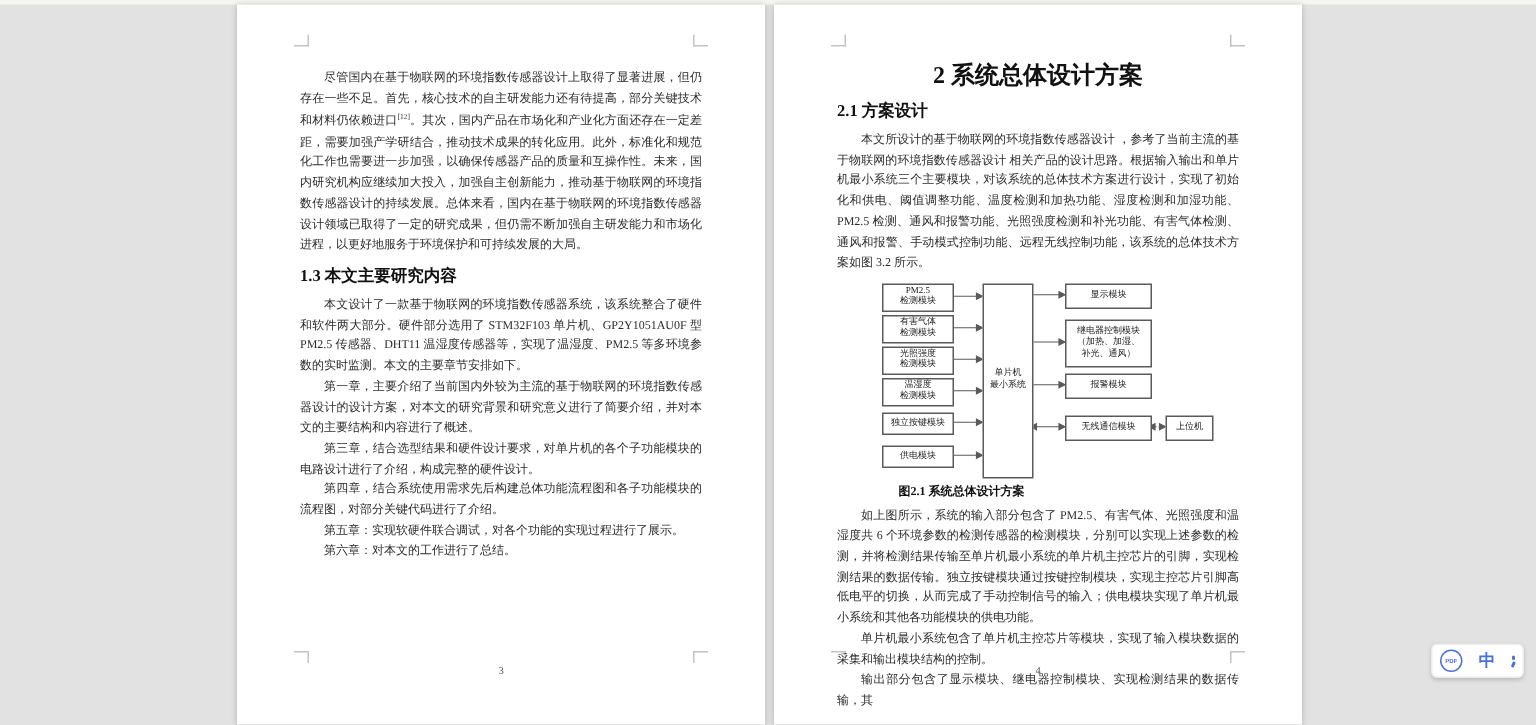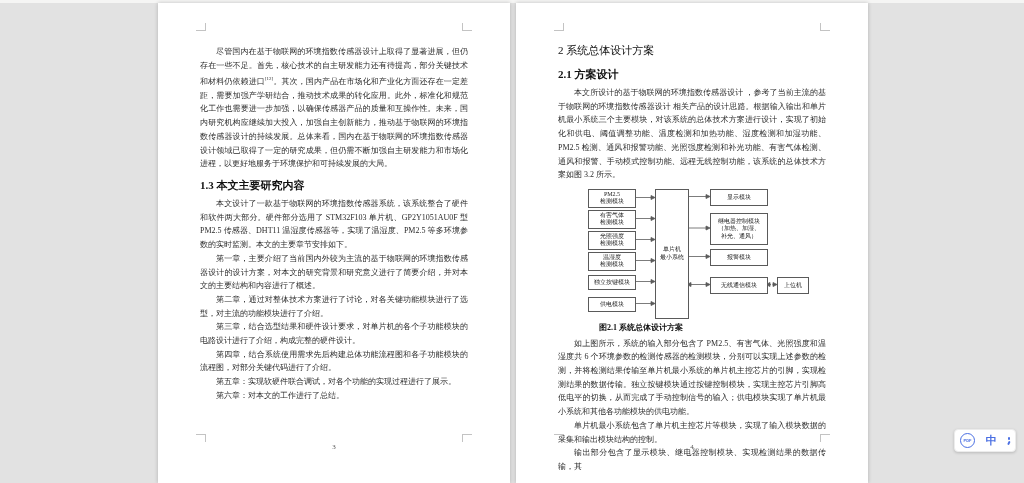--- a/index.html
+++ b/index.html
@@ -14,21 +14,21 @@
     position:absolute;top:3px;width:352px;height:480px;background:#ffffff;
     box-shadow:0 0 4px rgba(0,0,0,0.22);
   }
   .page-left{left:158px;}
   .page-right{left:516px;}
   .content{position:absolute;left:42px;width:268px;}
   .content p{margin:0;font-size:8px;line-height:13.7px;text-align:justify;text-indent:2em;}
   .content p.noindent{text-indent:0;padding-left:41px;}
   sup{font-size:5px;vertical-align:super;}
   h3.sec{margin:7px 0 5px 0;font-size:11px;line-height:14px;font-weight:bold;color:#111;font-family:Liberation Serif, serif;}
-  h2.doc-title{margin:0 0 9px 0;font-size:11px;line-height:15px;font-weight:normal;color:#111;}
+  h2.doc-title{margin:0 0 9px 0;font-size:16px;line-height:15px;font-weight:bold;text-align:center;color:#111;}
   .pagenum{position:absolute;top:440px;left:0;width:100%;text-align:center;font-size:7px;color:#555;}
   
   .crop{position:absolute;width:9px;height:7px;}
   .crop.tl{left:38px;top:20px;border-right:1px solid #c3c3c3;border-bottom:1px solid #c3c3c3;}
   .crop.tr{right:38px;top:20px;border-left:1px solid #c3c3c3;border-bottom:1px solid #c3c3c3;}
   .crop.bl{left:38px;top:431px;border-right:1px solid #c3c3c3;border-top:1px solid #c3c3c3;}
   .crop.br{right:38px;top:431px;border-left:1px solid #c3c3c3;border-top:1px solid #c3c3c3;}
   
   .diagram{position:relative;width:230px;height:134px;margin:5px 0 0 23px;}
   .dbox{
@@ -65,21 +65,20 @@
   <div class="crop tl"></div>
   <div class="crop tr"></div>
   <div class="crop bl"></div>
   <div class="crop br"></div>
 
   <div class="content" style="top:42px">
     <p><span>尽管国内在基于物联网的环境指数传感器设计上取得了显著进展，但仍存在一些不足。首先，核心技术的自主研发能力还有待提高，部分关键技术和材料仍依赖进口</span><sup>[12]</sup><span>。其次，国内产品在市场化和产业化方面还存在一定差距，需要加强产学研结合，推动技术成果的转化应用。此外，标准化和规范化工作也需要进一步加强，以确保传感器产品的质量和互操作性。未来，国内研究机构应继续加大投入，加强自主创新能力，推动基于物联网的环境指数传感器设计的持续发展。总体来看，国内在基于物联网的环境指数传感器设计领域已取得了一定的研究成果，但仍需不断加强自主研发能力和市场化进程，以更好地服务于环境保护和可持续发展的大局。</span></p>
     <h3 class="sec">1.3 本文主要研究内容</h3>
     <p>本文设计了一款基于物联网的环境指数传感器系统，该系统整合了硬件和软件两大部分。硬件部分选用了 STM32F103 单片机、GP2Y1051AU0F 型 PM2.5 传感器、DHT11 温湿度传感器等，实现了温湿度、PM2.5 等多环境参数的实时监测。本文的主要章节安排如下。</p>
     <p>第一章，主要介绍了当前国内外较为主流的基于物联网的环境指数传感器设计的设计方案，对本文的研究背景和研究意义进行了简要介绍，并对本文的主要结构和内容进行了概述。</p>
-    <p>第二章，通过对整体技术方案进行了讨论，对各关键功能模块进行了选型，对主流的功能模块进行了介绍。</p>
     <p>第三章，结合选型结果和硬件设计要求，对单片机的各个子功能模块的电路设计进行了介绍，构成完整的硬件设计。</p>
     <p>第四章，结合系统使用需求先后构建总体功能流程图和各子功能模块的流程图，对部分关键代码进行了介绍。</p>
     <p>第五章：实现软硬件联合调试，对各个功能的实现过程进行了展示。</p>
     <p>第六章：对本文的工作进行了总结。</p>
   </div>
 
   <div class="pagenum">3</div>
 </div>
 
 <div class="page page-right">

